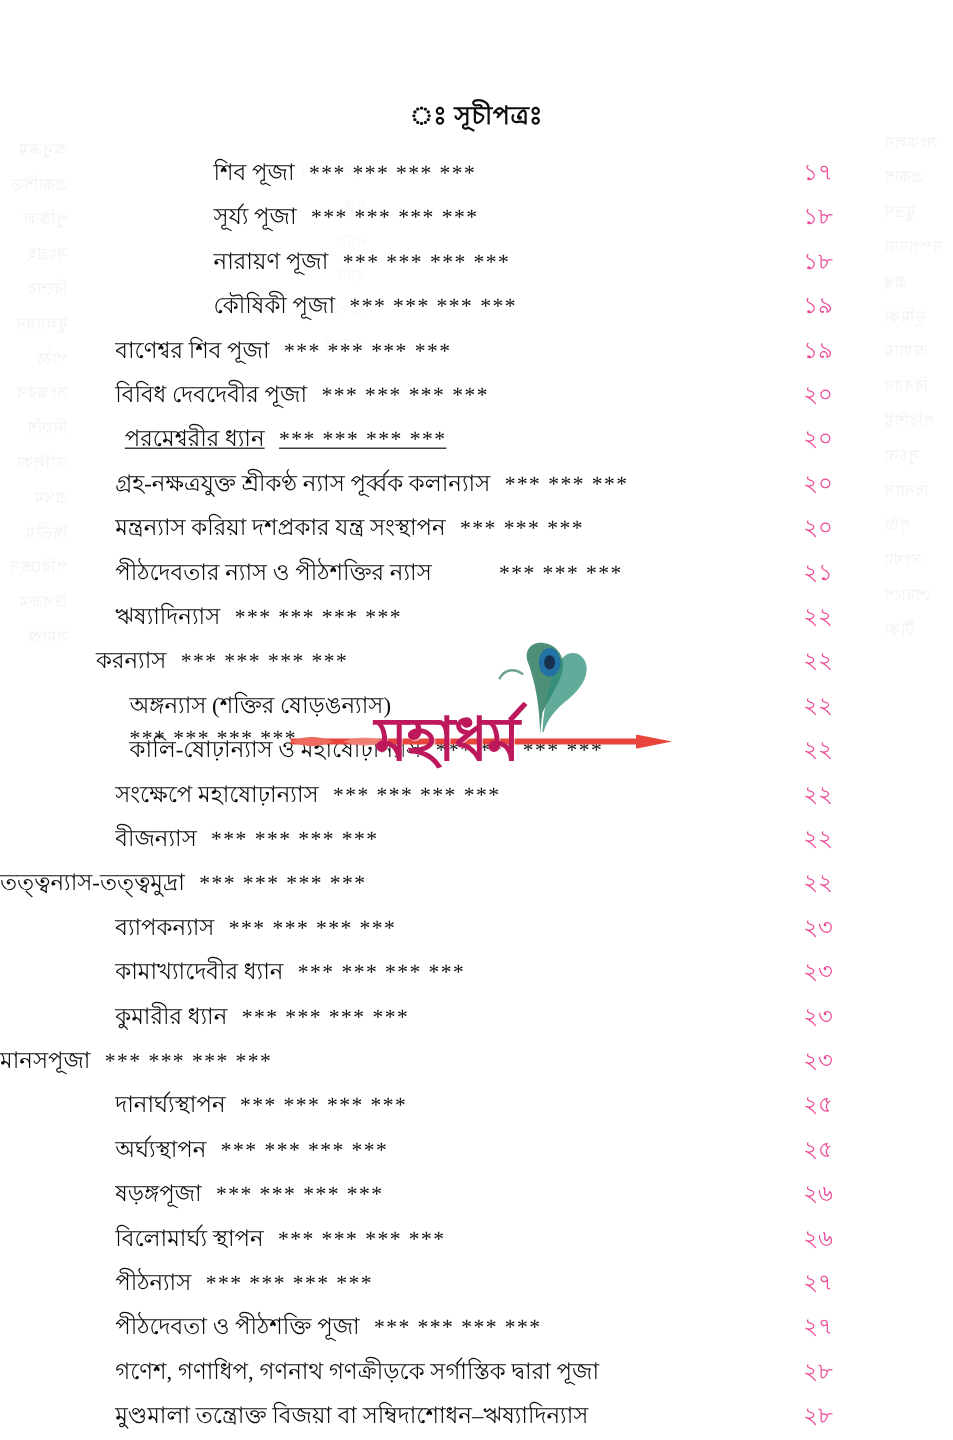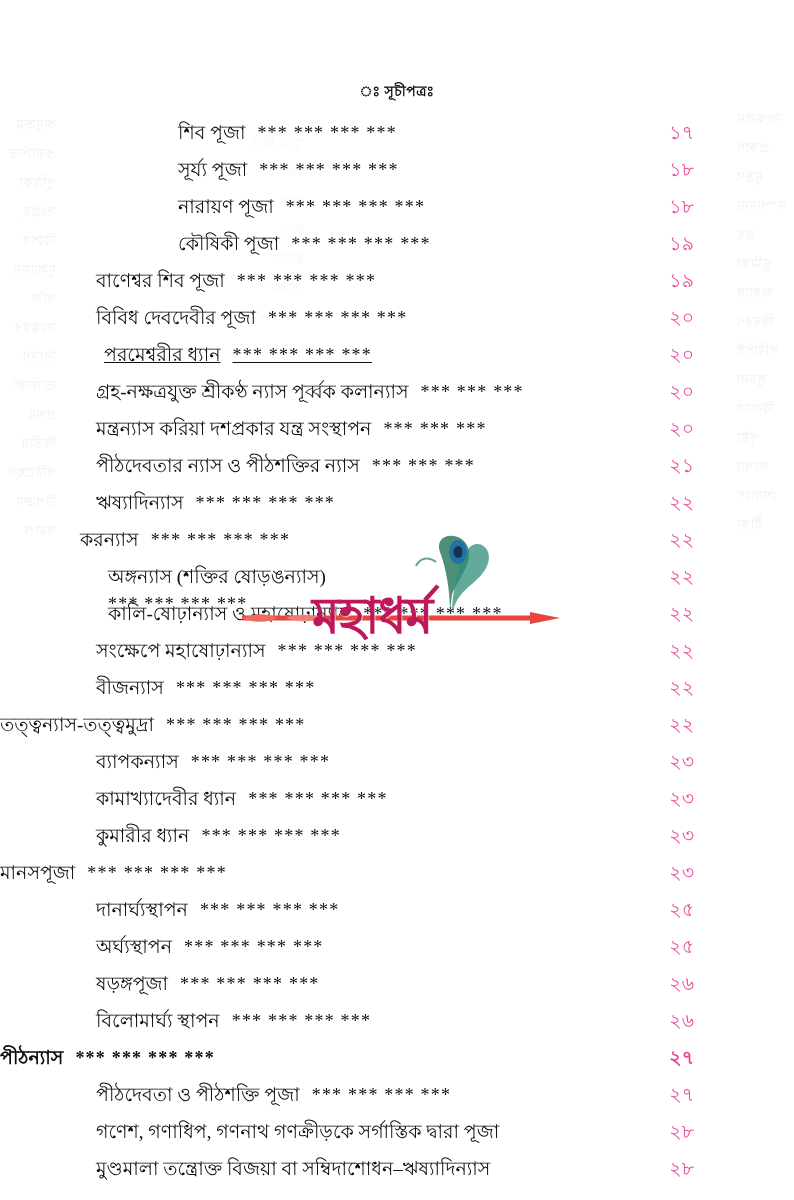--- a/index.html
+++ b/index.html
@@ -38,21 +38,21 @@
   .bleed-mid   { left: 250px; top: 128px; opacity: .55; }
 
   .page {
     position: absolute;
     inset: 0;
     padding: 0;
   }
 
   .doc-title {
     text-align: center;
-    font-size: 14px;
+    font-size: 21px;
     font-weight: bold;
     color: #0d0d0d;
     margin: 0;
     padding-top: 80px;
     letter-spacing: .5px;
   }
 
   .toc {
     margin: 14px 0 0 0;
     padding: 0;
@@ -209,21 +209,21 @@
       <li class="toc-row" style="padding-left: 96px;">
         <span class="toc-label">গ্রহ-নক্ষত্রযুক্ত শ্রীকণ্ঠ ন্যাস পূর্ব্বক কলান্যাস</span>
         <span class="toc-dots">*** *** ***</span>
         <span class="toc-page">২০</span>
       </li>
       <li class="toc-row" style="padding-left: 96px;">
         <span class="toc-label">মন্ত্রন্যাস করিয়া দশপ্রকার যন্ত্র সংস্থাপন</span>
         <span class="toc-dots">*** *** ***</span>
         <span class="toc-page">২০</span>
       </li>
-      <li class="toc-row" style="padding-left: 96px;">
+      <li class="toc-row" style="padding-left: 96px; gap: 44px;">
         <span class="toc-label">পীঠদেবতার ন্যাস ও পীঠশক্তির ন্যাস</span>
         <span class="toc-dots">*** *** ***</span>
         <span class="toc-page">২১</span>
       </li>
       <li class="toc-row" style="padding-left: 96px;">
         <span class="toc-label">ঋষ্যাদিন্যাস</span>
         <span class="toc-dots">*** *** *** ***</span>
         <span class="toc-page">২২</span>
       </li>
       <li class="toc-row" style="padding-left: 80px;">
@@ -289,21 +289,21 @@
       <li class="toc-row" style="padding-left: 96px;">
         <span class="toc-label">ষড়ঙ্গপূজা</span>
         <span class="toc-dots">*** *** *** ***</span>
         <span class="toc-page">২৬</span>
       </li>
       <li class="toc-row" style="padding-left: 96px;">
         <span class="toc-label">বিলোমার্ঘ্য স্থাপন</span>
         <span class="toc-dots">*** *** *** ***</span>
         <span class="toc-page">২৬</span>
       </li>
-      <li class="toc-row" style=" font-weight: bold;">
+      <li class="toc-row" style="padding-left: 96px;">
         <span class="toc-label">পীঠন্যাস</span>
         <span class="toc-dots">*** *** *** ***</span>
         <span class="toc-page">২৭</span>
       </li>
       <li class="toc-row" style="padding-left: 96px;">
         <span class="toc-label">পীঠদেবতা ও পীঠশক্তি পূজা</span>
         <span class="toc-dots">*** *** *** ***</span>
         <span class="toc-page">২৭</span>
       </li>
       <li class="toc-row" style="padding-left: 96px;">

